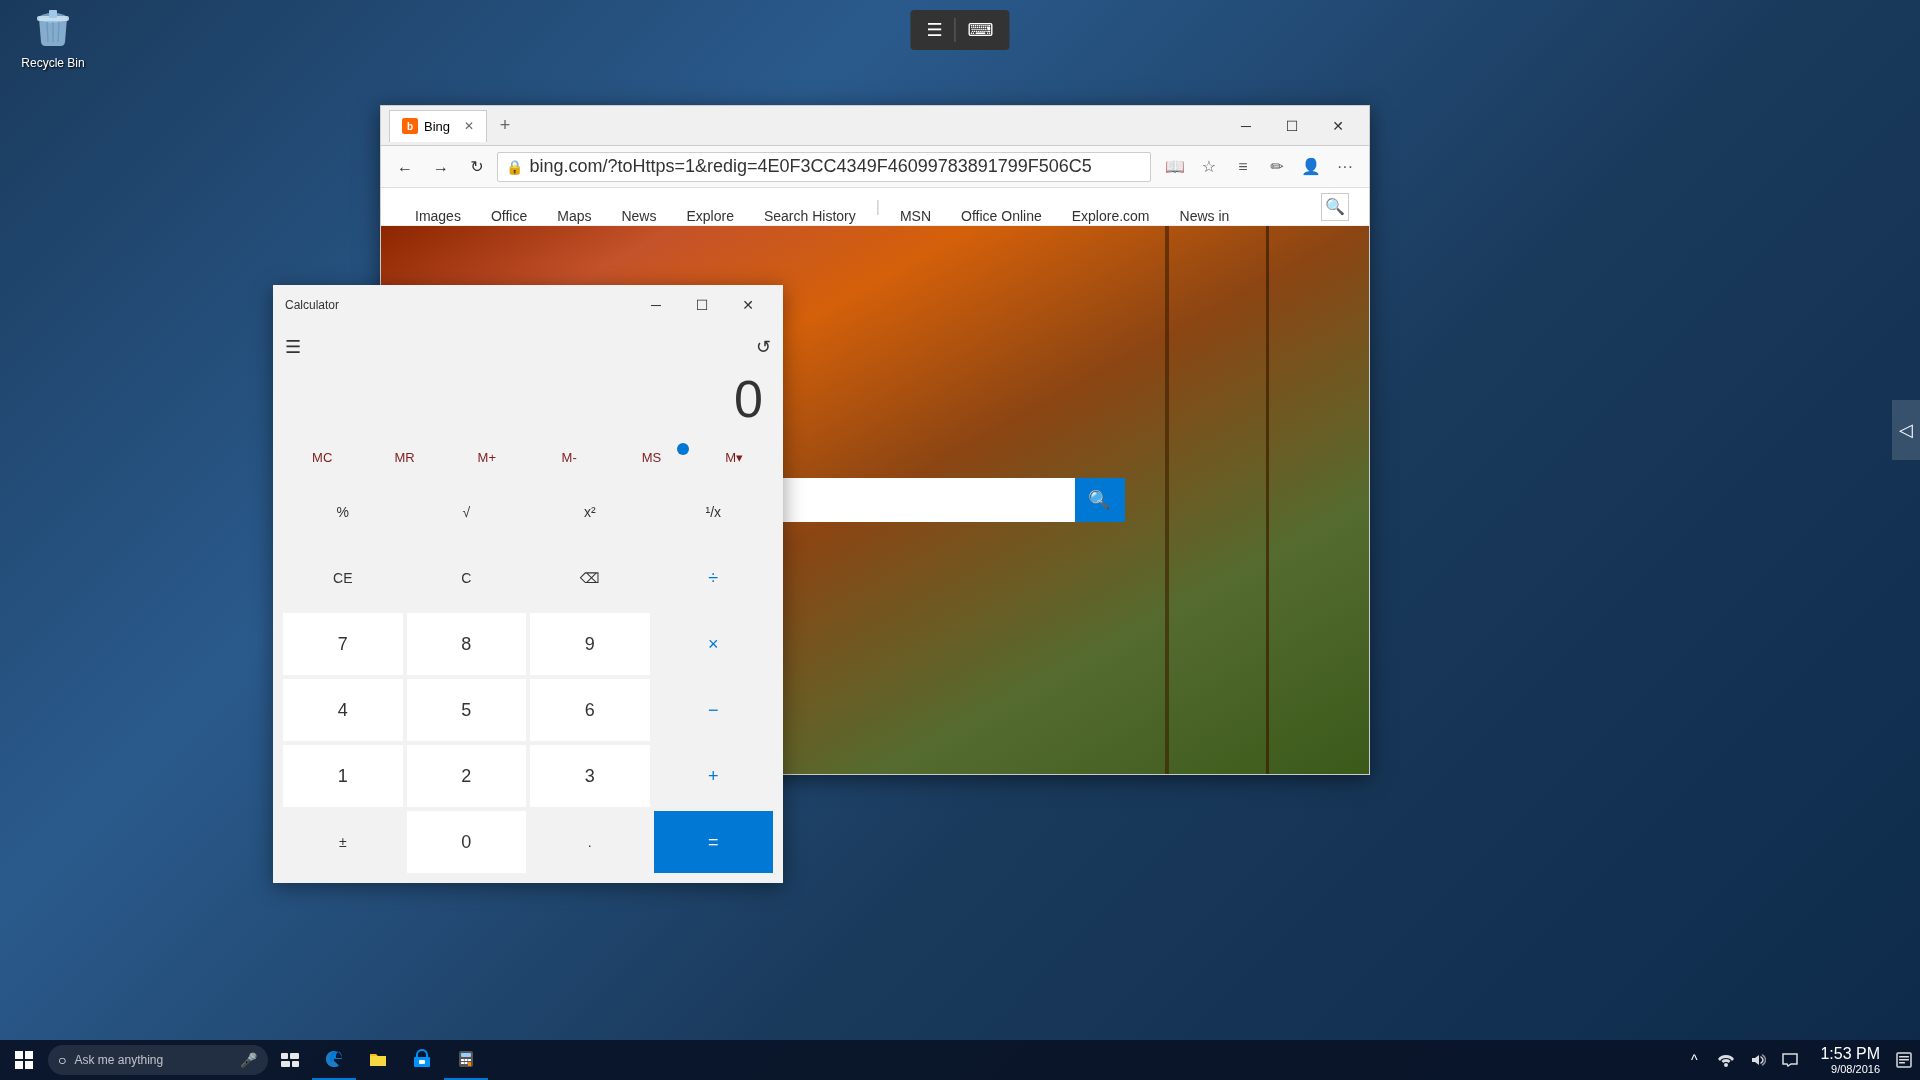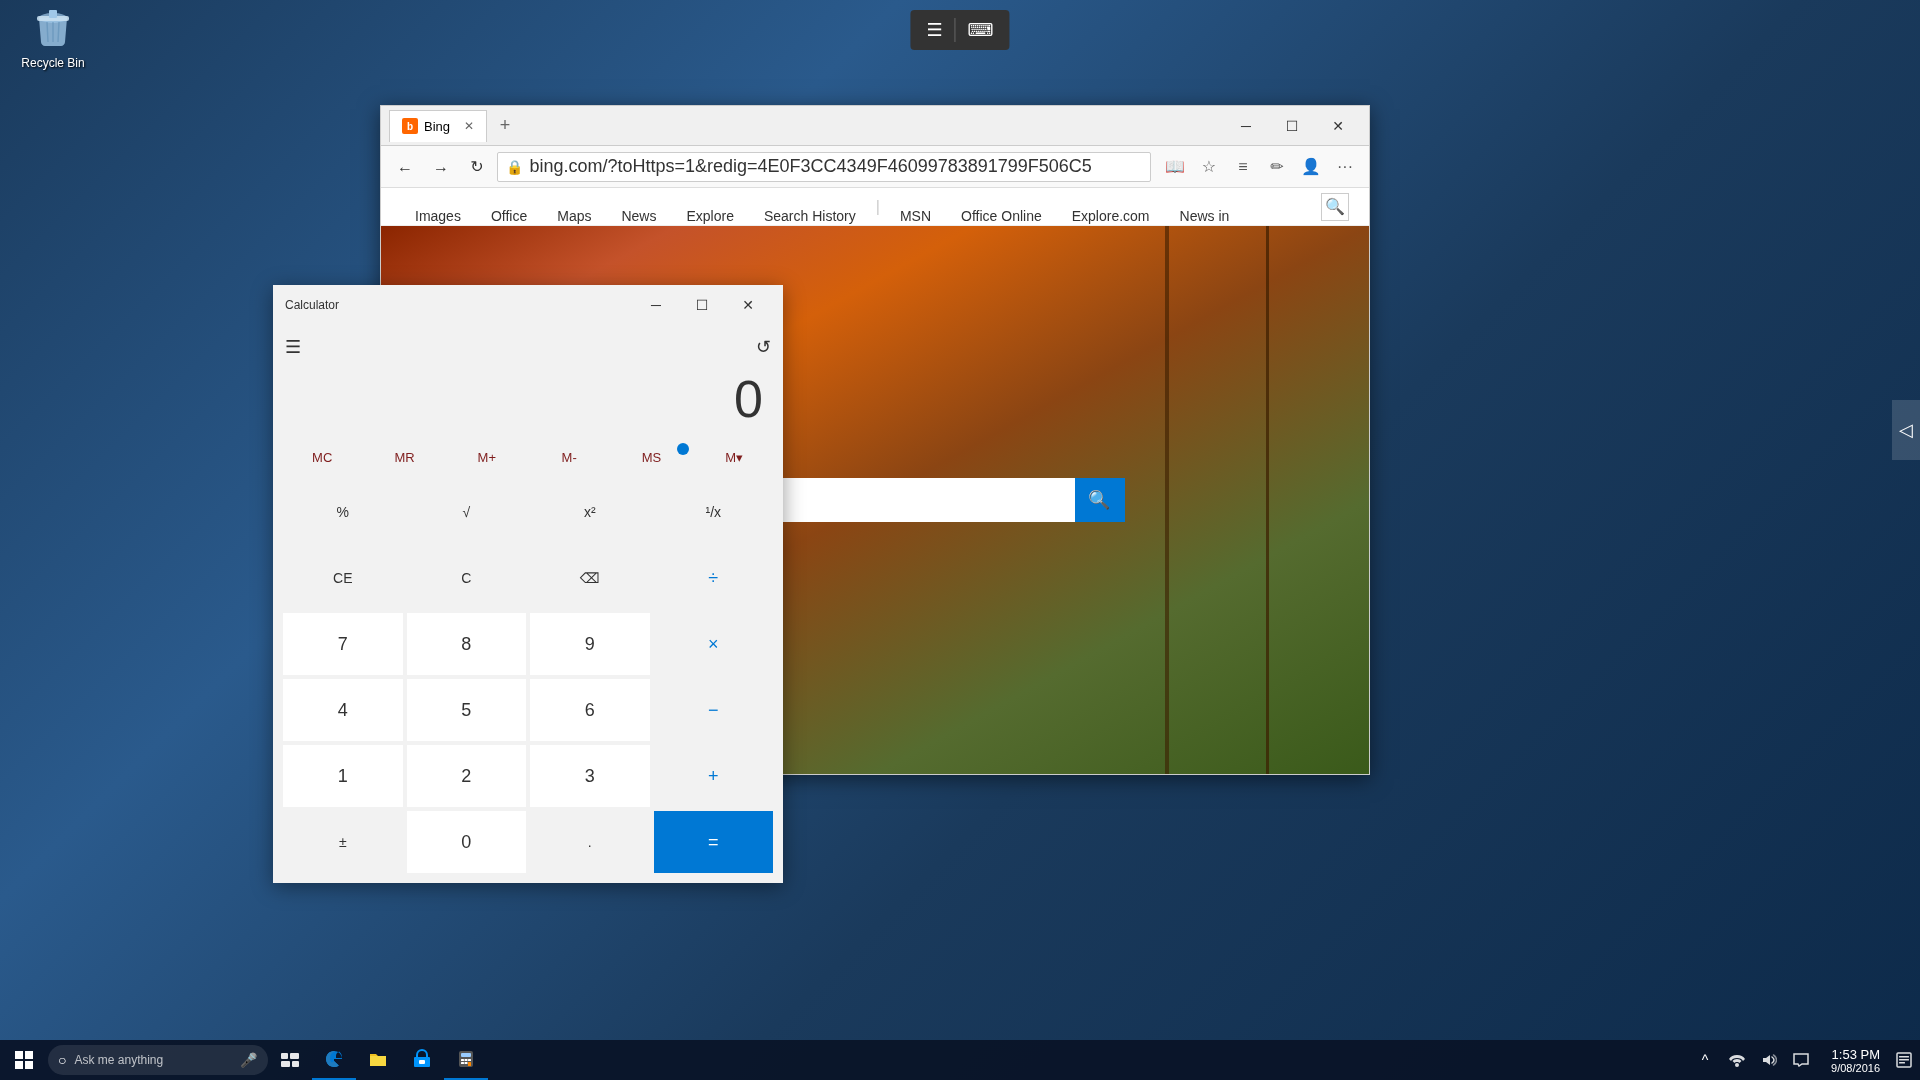--- a/index.html
+++ b/index.html
@@ -459,21 +459,21 @@
       font-size: 14px;
       cursor: pointer;
     }
     .tray-time {
       text-align: right;
       color: white;
       font-size: 11px;
       padding: 0 8px;
       cursor: pointer;
     }
-    .tray-time .time { font-size: 13px; display: block; }
+    .tray-time .time { font-size: 16px; display: block; }
     .tray-time .date { font-size: 11px; display: block; }
     .taskbar-notif {
       width: 32px;
       height: 40px;
       display: flex;
       align-items: center;
       justify-content: center;
       color: white;
       font-size: 16px;
       cursor: pointer;

